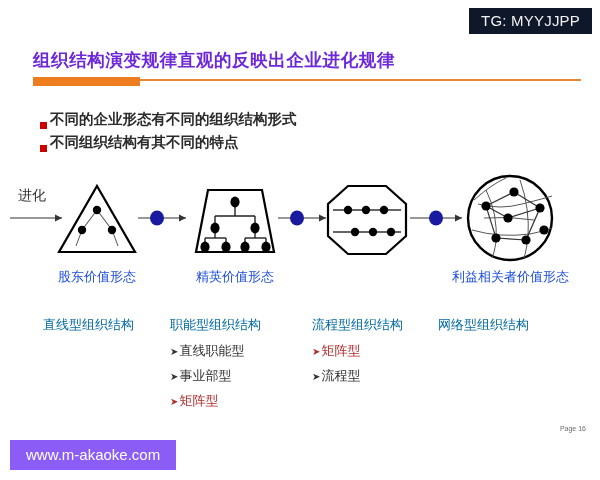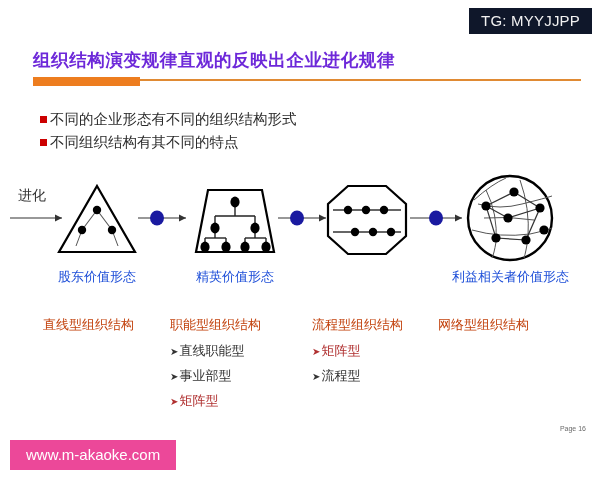--- a/index.html
+++ b/index.html
@@ -60,22 +60,23 @@
   }
 
   
   .bullets {
     position: absolute;
     left: 40px;
     top: 110px;
   }
   .bullet-row {
     display: flex;
-    align-items: flex-start;
+    align-items: flex-end;
     margin-bottom: 4px;
+    font-weight: bold;
   }
   .bullet-mark {
     width: 7px;
     height: 7px;
     background: #cc0000;
     margin-top: 6px;
     margin-right: 3px;
     flex: 0 0 auto;
   }
   .bullet-text {
@@ -121,21 +122,21 @@
     width: 600px;
     height: 110px;
   }
   .column {
     position: absolute;
     top: 0;
   }
   .col-head {
     font-family: "Liberation Serif", serif;
     font-size: 13px;
-    color: #c2410c;
+    color: #0369a1;
     white-space: nowrap;
     margin-bottom: 9px;
     text-align: right;
   }
   .col-item {
     font-family: "Liberation Serif", serif;
     font-size: 13px;
     color: #333333;
     white-space: nowrap;
     line-height: 16px;
@@ -148,21 +149,21 @@
     font-size: 10px;
     margin-right: 1px;
     flex: 0 0 auto;
   }
 
   
   .site-watermark {
     position: absolute;
     left: 10px;
     bottom: 10px;
-    background: #ec4899;
+    background: #8b5cf6;
     color: #ffffff;
     font-size: 15px;
     padding: 7px 16px 8px 16px;
     line-height: 1;
     white-space: nowrap;
   }
   .page-number {
     position: absolute;
     right: 14px;
     bottom: 48px;

